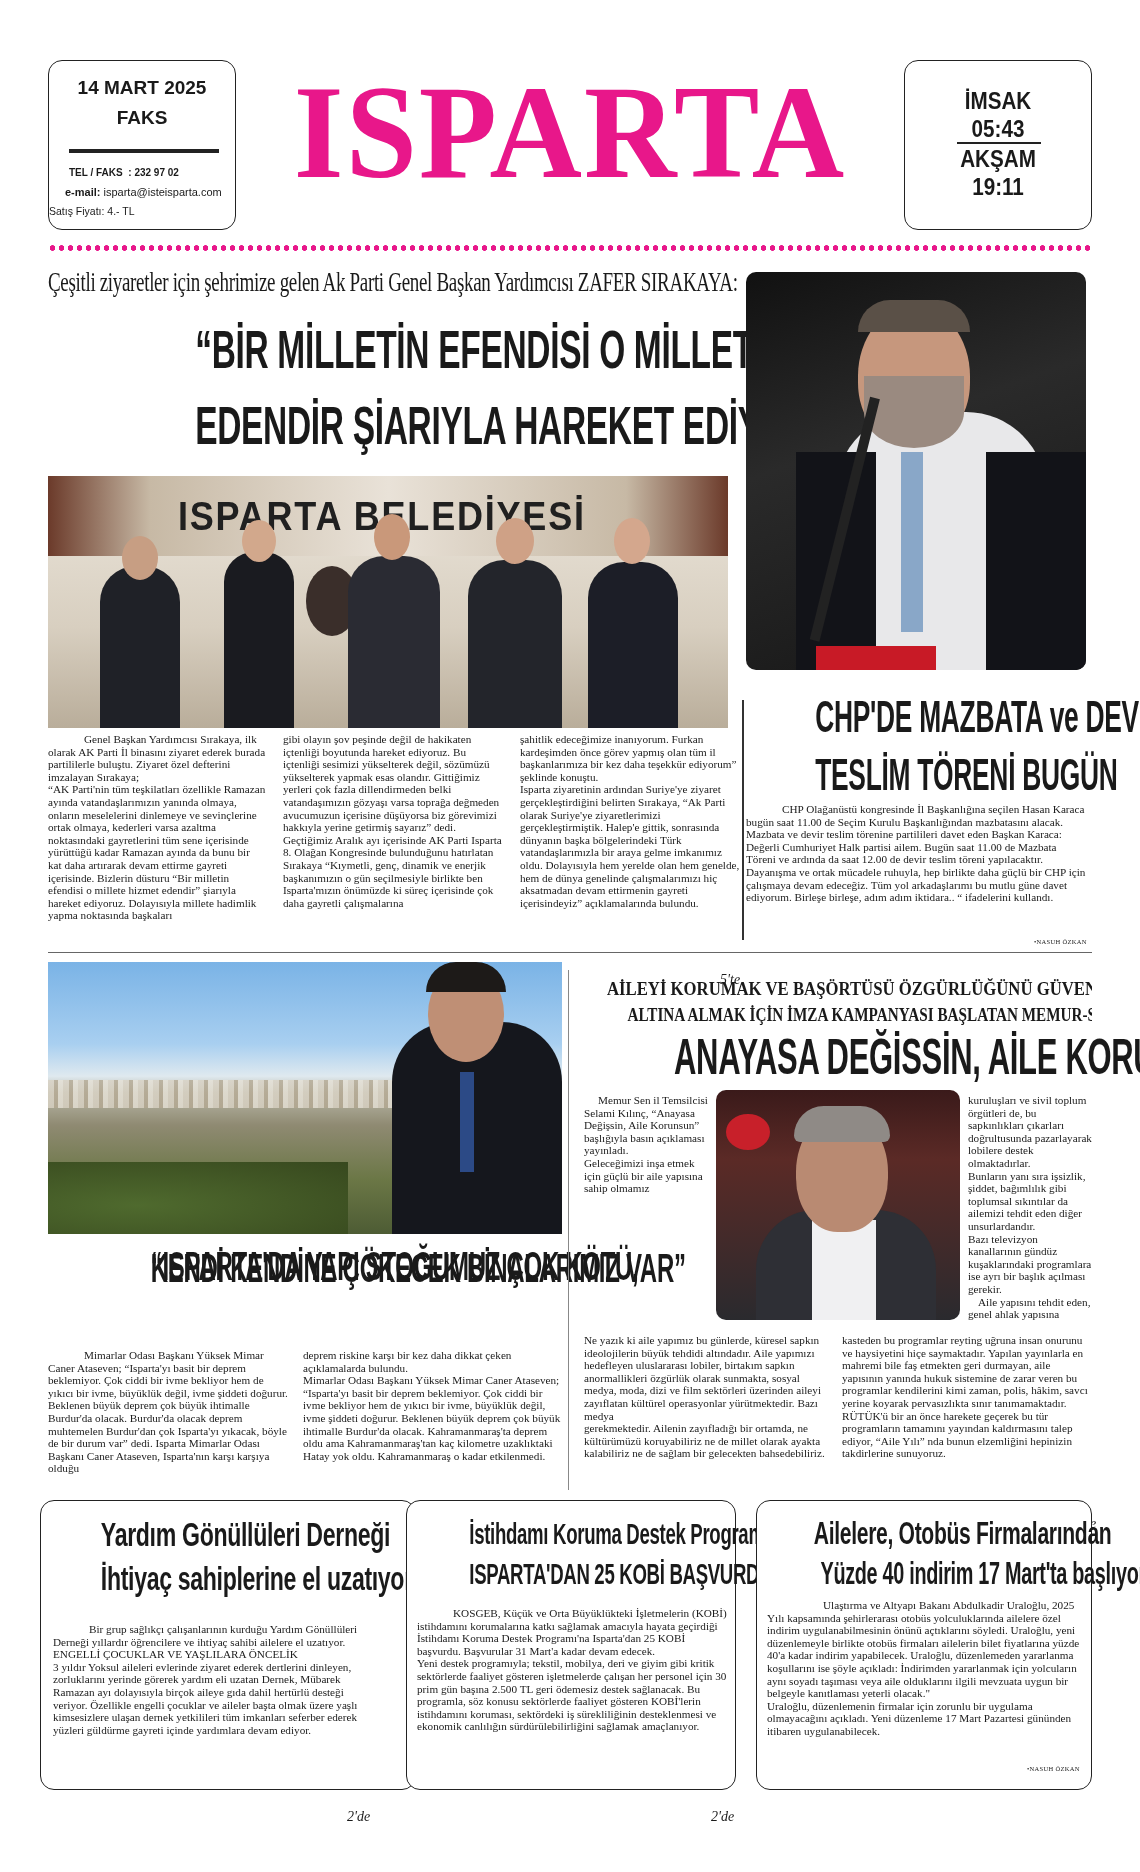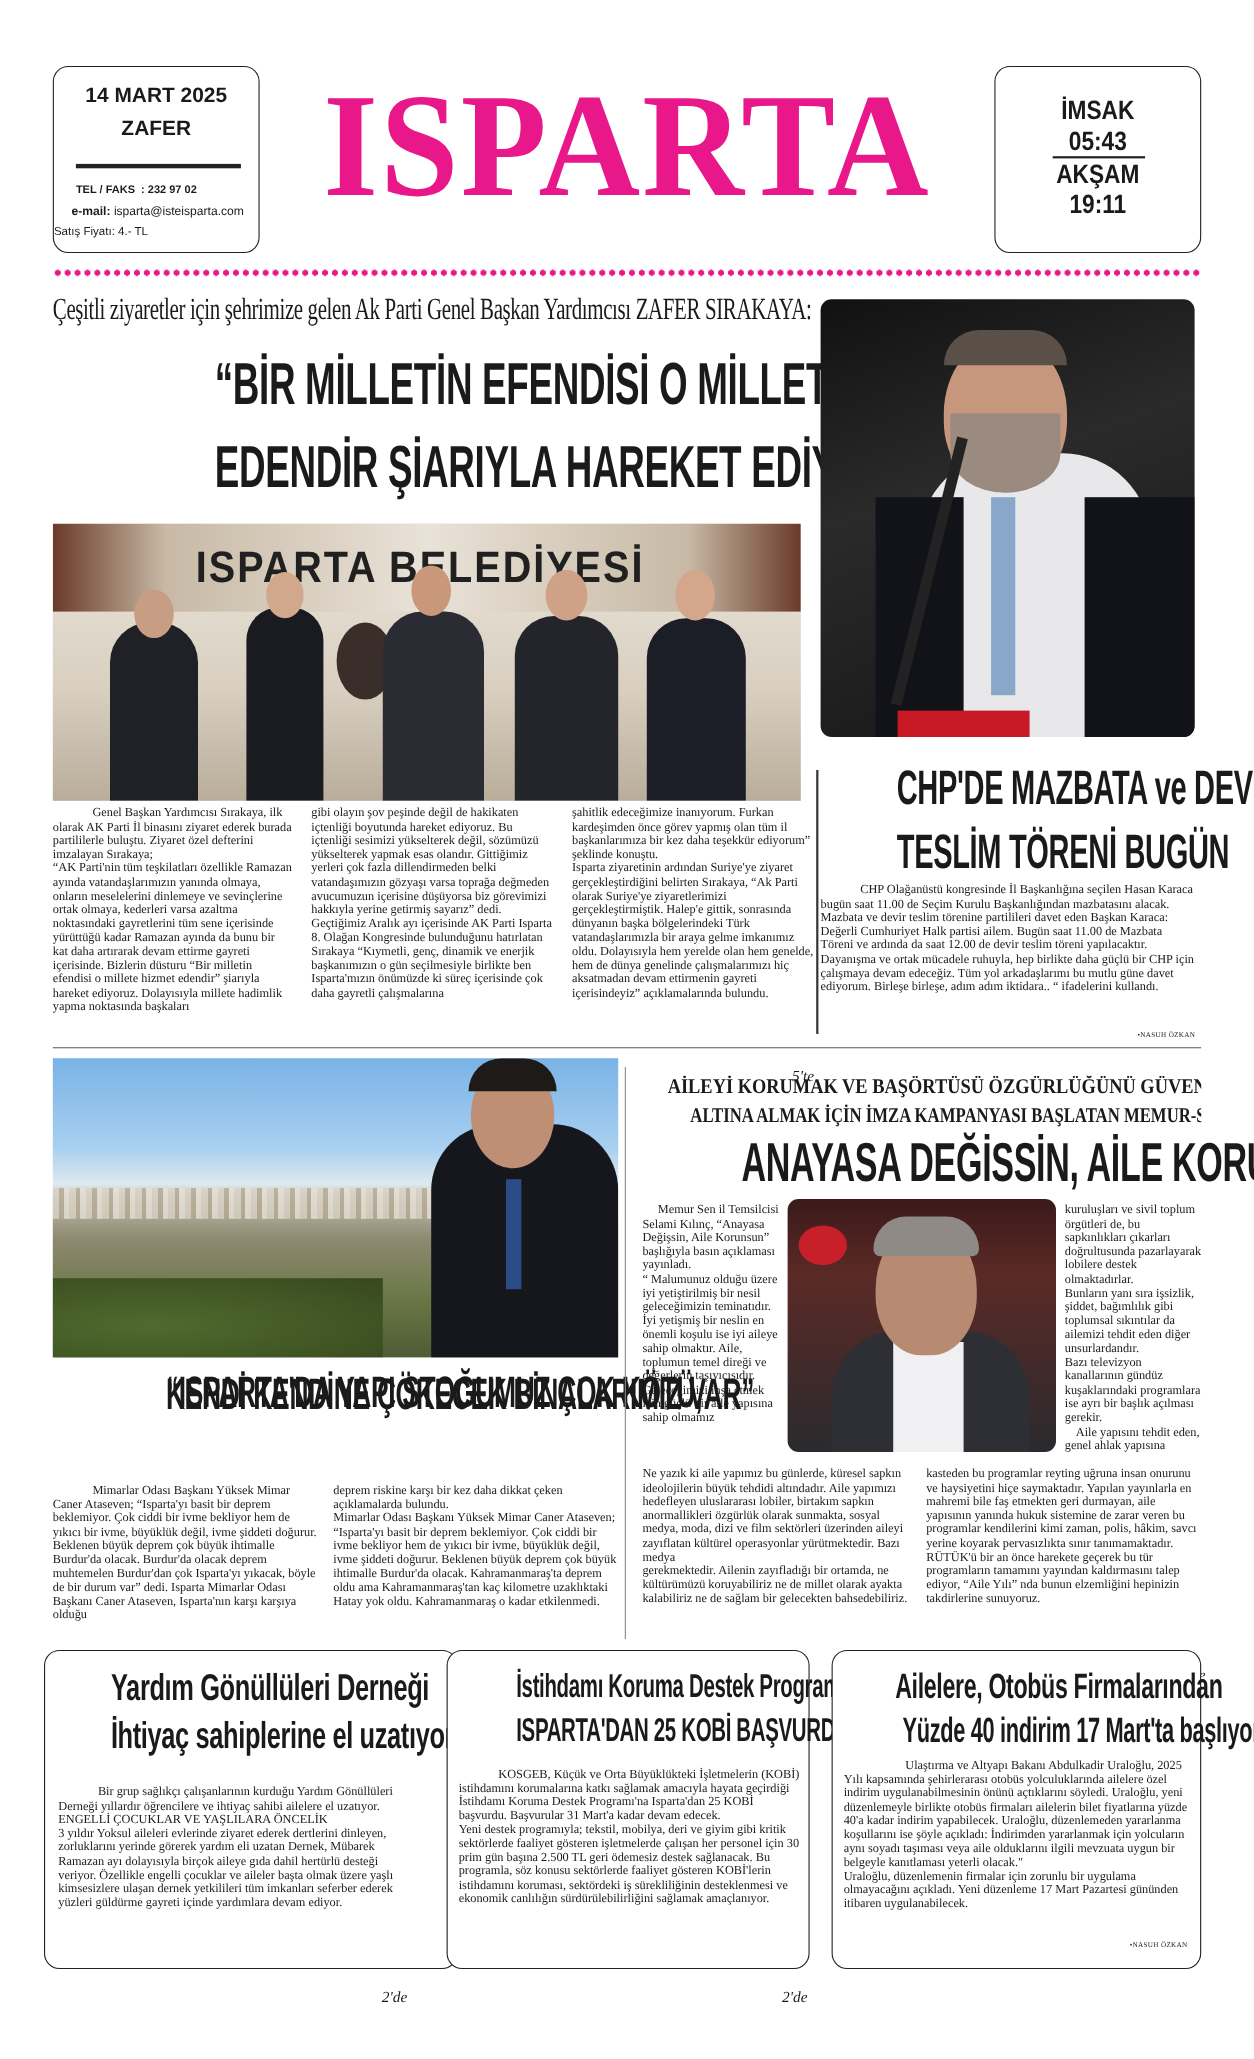--- a/index.html
+++ b/index.html
@@ -22,21 +22,21 @@
 
   .photo { overflow: hidden; }
   .rule-h { height: 1px; background: #333; }
   .rule-v { width: 1.5px; background: #333; }
 </style>
 </head>
 <body>
 
 <div class="abs box date-box">
   <div class="abs sans" style="left:0;top:16px;width:100%;text-align:center;font-weight:700;font-size:19px;">14 MART 2025</div>
-  <div class="abs sans" style="left:0;top:46px;width:100%;text-align:center;font-weight:700;font-size:19px;">ZAFER</div>
+  <div class="abs sans" style="left:0;top:46px;width:100%;text-align:center;font-weight:700;font-size:19px;">FAKS</div>
   <div class="abs" style="left:20px;top:88px;width:150px;height:4px;background:#222;"></div>
   <div class="abs sans" style="left:20px;top:106px;font-weight:700;font-size:10px;white-space:nowrap;">
     <span>TEL / FAKS</span>&nbsp;&nbsp;<span>: 232 97 02</span>
   </div>
   <div class="abs sans" style="left:16px;top:125px;font-size:11px;white-space:nowrap;">
     <b>e-mail:</b> <span>isparta@isteisparta.com</span>
   </div>
   <div class="abs sans" style="left:0;top:144px;width:100%;font-size:10.5px;">Satış Fiyatı: 4.- TL</div>
 </div>
 
@@ -150,21 +150,20 @@
 </div>
 <div class="abs" style="left:576px;top:1004px;width:516px;text-align:center;font-family:'Liberation Serif',serif;font-weight:700;font-size:19px;white-space:nowrap;overflow:hidden;">
   <div style="transform:scaleX(0.8);transform-origin:center top;">ALTINA ALMAK İÇİN İMZA KAMPANYASI BAŞLATAN MEMUR-SEN:</div>
 </div>
 <div class="abs" style="left:576px;top:1028px;width:516px;text-align:center;">
   <div class="cond" style="font-size:50px;transform:scaleX(0.62);transform-origin:center top;">ANAYASA DEĞİSSİN, AİLE KORUNSUN</div>
 </div>
 
 <div class="abs body-text" style="left:584px;top:1094px;width:128px;">
   <p class="indent" style="text-indent:14px;">Memur Sen il Temsilcisi Selami Kılınç, “Anayasa Değişsin, Aile Korunsun” başlığıyla basın açıklaması yayınladı.</p>
-  <p>“ Malumunuz olduğu üzere iyi yetiştirilmiş bir nesil geleceğimizin teminatıdır. İyi yetişmiş bir neslin en önemli koşulu ise iyi aileye sahip olmaktır. Aile, toplumun temel direği ve değerlerin taşıyıcısıdır.</p>
   <p>Geleceğimizi inşa etmek için güçlü bir aile yapısına sahip olmamız</p>
 </div>
 
 <div class="abs photo" style="left:716px;top:1090px;width:244px;height:230px;border-radius:10px;background:linear-gradient(180deg,#3a1a1a 0%,#5b2a26 30%,#2a2a2e 100%);">
   <div class="abs" style="left:10px;top:24px;width:44px;height:36px;background:#c8202a;border-radius:50%;"></div>
   <div class="abs" style="left:40px;top:120px;width:180px;height:110px;background:#2e2f35;border-radius:60px 60px 0 0;"></div>
   <div class="abs" style="left:96px;top:130px;width:64px;height:100px;background:#f0f0f2;"></div>
   <div class="abs" style="left:80px;top:22px;width:92px;height:120px;background:#b98a72;border-radius:50% 50% 45% 45%;"></div>
   <div class="abs" style="left:78px;top:16px;width:96px;height:36px;background:#8f8a86;border-radius:48px 48px 10px 10px;"></div>
 </div>

